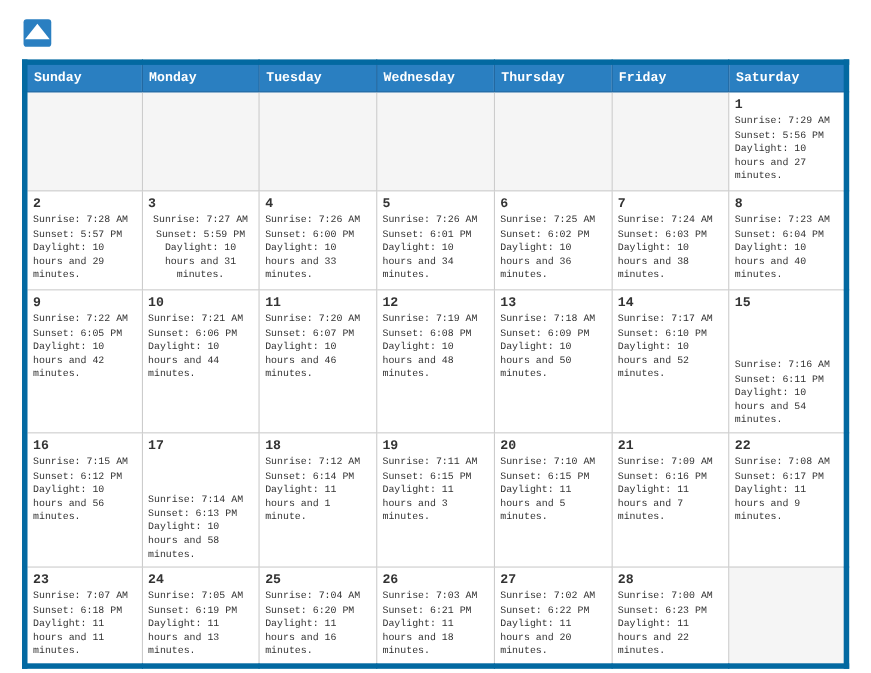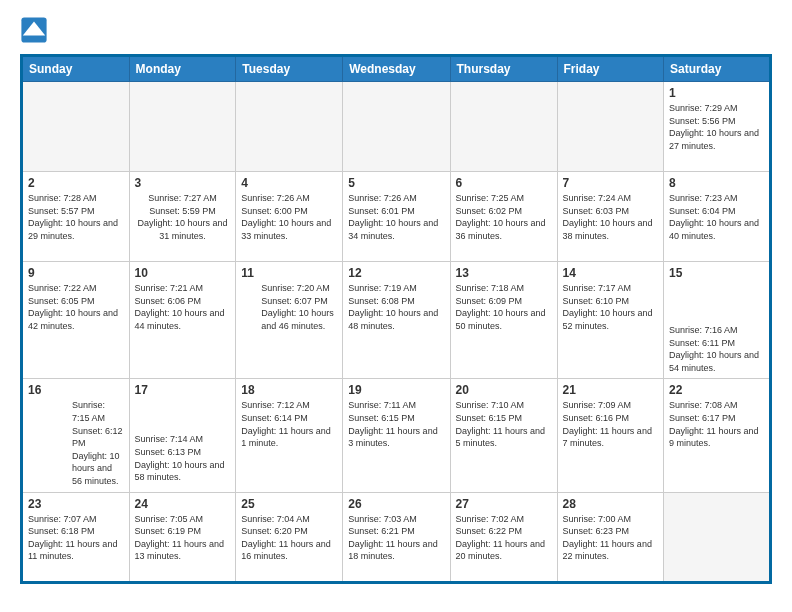--- a/index.html
+++ b/index.html
@@ -46,21 +46,22 @@
       color: #333;
       line-height: 1.1;
     }
     .location {
       font-size: 14px;
       color: #555;
     }
     .calendar {
       width: 100%;
       border-collapse: collapse;
-      border: 3px solid #0369a1;
+      border: 5px solid #0369a1;
+      font-family: Liberation Mono, monospace;
     }
     .calendar th {
       background-color: #2a7fc1;
       color: #fff;
       font-size: 12px;
       font-weight: bold;
       padding: 5px 6px;
       text-align: left;
       border: 1px solid #2368a0;
     }
@@ -190,21 +191,21 @@
 Daylight: 10 hours and 42 minutes.</div>
           </td>
           <td>
             <span class="day-num">10</span>
             <div class="day-info" style="white-space: pre-line;">Sunrise: 7:21 AM
 Sunset: 6:06 PM
 Daylight: 10 hours and 44 minutes.</div>
           </td>
           <td>
             <span class="day-num">11</span>
-            <div class="day-info" style="white-space: pre-line; margin-left: 20px;">Sunrise: 7:20 AM
+            <div class="day-info" style="white-space: pre-line;">Sunrise: 7:20 AM
 Sunset: 6:07 PM
 Daylight: 10 hours and 46 minutes.</div>
           </td>
           <td>
             <span class="day-num">12</span>
             <div class="day-info" style="white-space: pre-line;">Sunrise: 7:19 AM
 Sunset: 6:08 PM
 Daylight: 10 hours and 48 minutes.</div>
           </td>
           <td>
@@ -222,21 +223,21 @@
           <td>
             <span class="day-num">15</span>
             <div class="day-info" style="white-space: pre-line; margin-top: 44px;">Sunrise: 7:16 AM
 Sunset: 6:11 PM
 Daylight: 10 hours and 54 minutes.</div>
           </td>
         </tr>
         <tr>
           <td>
             <span class="day-num">16</span>
-            <div class="day-info" style="white-space: pre-line; margin-left: 44px;">Sunrise: 7:15 AM
+            <div class="day-info" style="white-space: pre-line;">Sunrise: 7:15 AM
 Sunset: 6:12 PM
 Daylight: 10 hours and 56 minutes.</div>
           </td>
           <td>
             <span class="day-num">17</span>
             <div class="day-info" style="white-space: pre-line; margin-top: 36px;">Sunrise: 7:14 AM
 Sunset: 6:13 PM
 Daylight: 10 hours and 58 minutes.</div>
           </td>
           <td>

